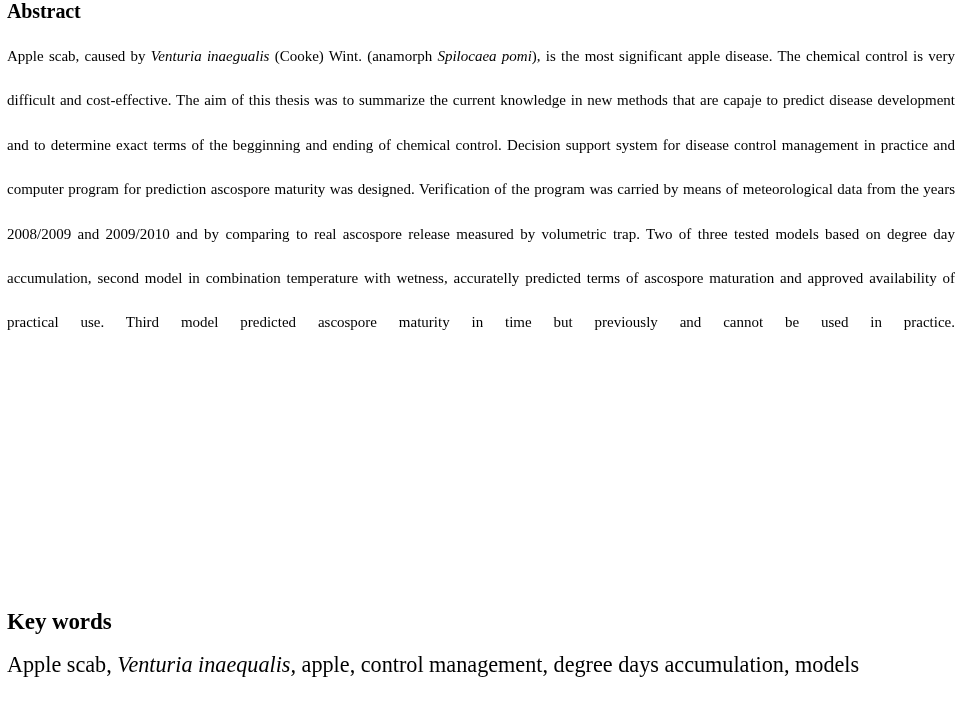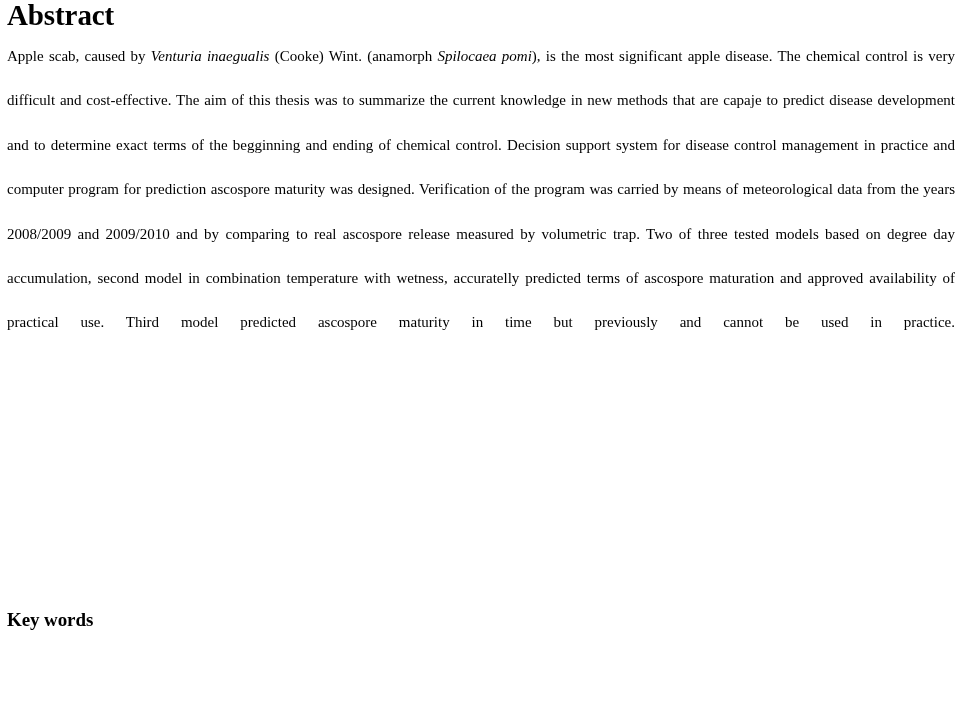--- a/index.html
+++ b/index.html
@@ -17,37 +17,37 @@
     -webkit-font-smoothing: antialiased;
   }
   .page {
     position: relative;
     width: 960px;
     height: 722px;
     box-sizing: border-box;
     padding: 0px 5px 0px 7px;
   }
   .section-heading {
-    font-size: 29px;
+    font-size: 20px;
     font-weight: bold;
     line-height: 1.0;
     margin: 0;
     padding: 0;
     letter-spacing: -0.1px;
   }
   .heading-abstract {
     position: absolute;
     left: 7px;
     top: 1px;
   }
   .heading-keywords {
     position: absolute;
     left: 7px;
     top: 610px;
-    font-size: 19px;
+    font-size: 23px;
   }
   .body-block {
     position: absolute;
     left: 7px;
     top: 34px;
     width: 948px;
     font-size: 15px;
     line-height: 44.4px;
     text-align: justify;
     text-justify: inter-word;
@@ -75,14 +75,15 @@
 <body>
 
 <div class="page">
 
   <h1 class="section-heading heading-abstract">Abstract</h1>
 
   <div class="body-block"><span>Apple scab, caused by </span><span class="sci-name">Venturia inaegualis</span><span> (Cooke) Wint. (anamorph </span><span class="sci-name">Spilocaea pomi</span><span>), is the most significant apple disease. The chemical control is very difficult and cost-effective. The aim of this thesis was to summarize the current knowledge in new methods that are capaje to predict disease development and to determine exact terms of the begginning and ending of chemical control. Decision support system for disease control management in practice and computer program for prediction ascospore maturity was designed. Verification of the program was carried by means of meteorological data from the years 2008/2009 and 2009/2010 and by comparing to real ascospore release measured by volumetric trap. Two of three tested models based on degree day accumulation, second model in combination temperature with wetness, accuratelly predicted terms of ascospore maturation and approved availability of practical use. Third model predicted ascospore maturity in time but previously and cannot be used in practice.</span></div>
 
   <h2 class="section-heading heading-keywords">Key words</h2>
 
+  <div class="keywords-block"><span>Apple scab, </span><span class="sci-name">Venturia inaequalis,</span><span> apple, control management, degree days accumulation, models</span></div>
 
 </div>
 
 </body></html>

